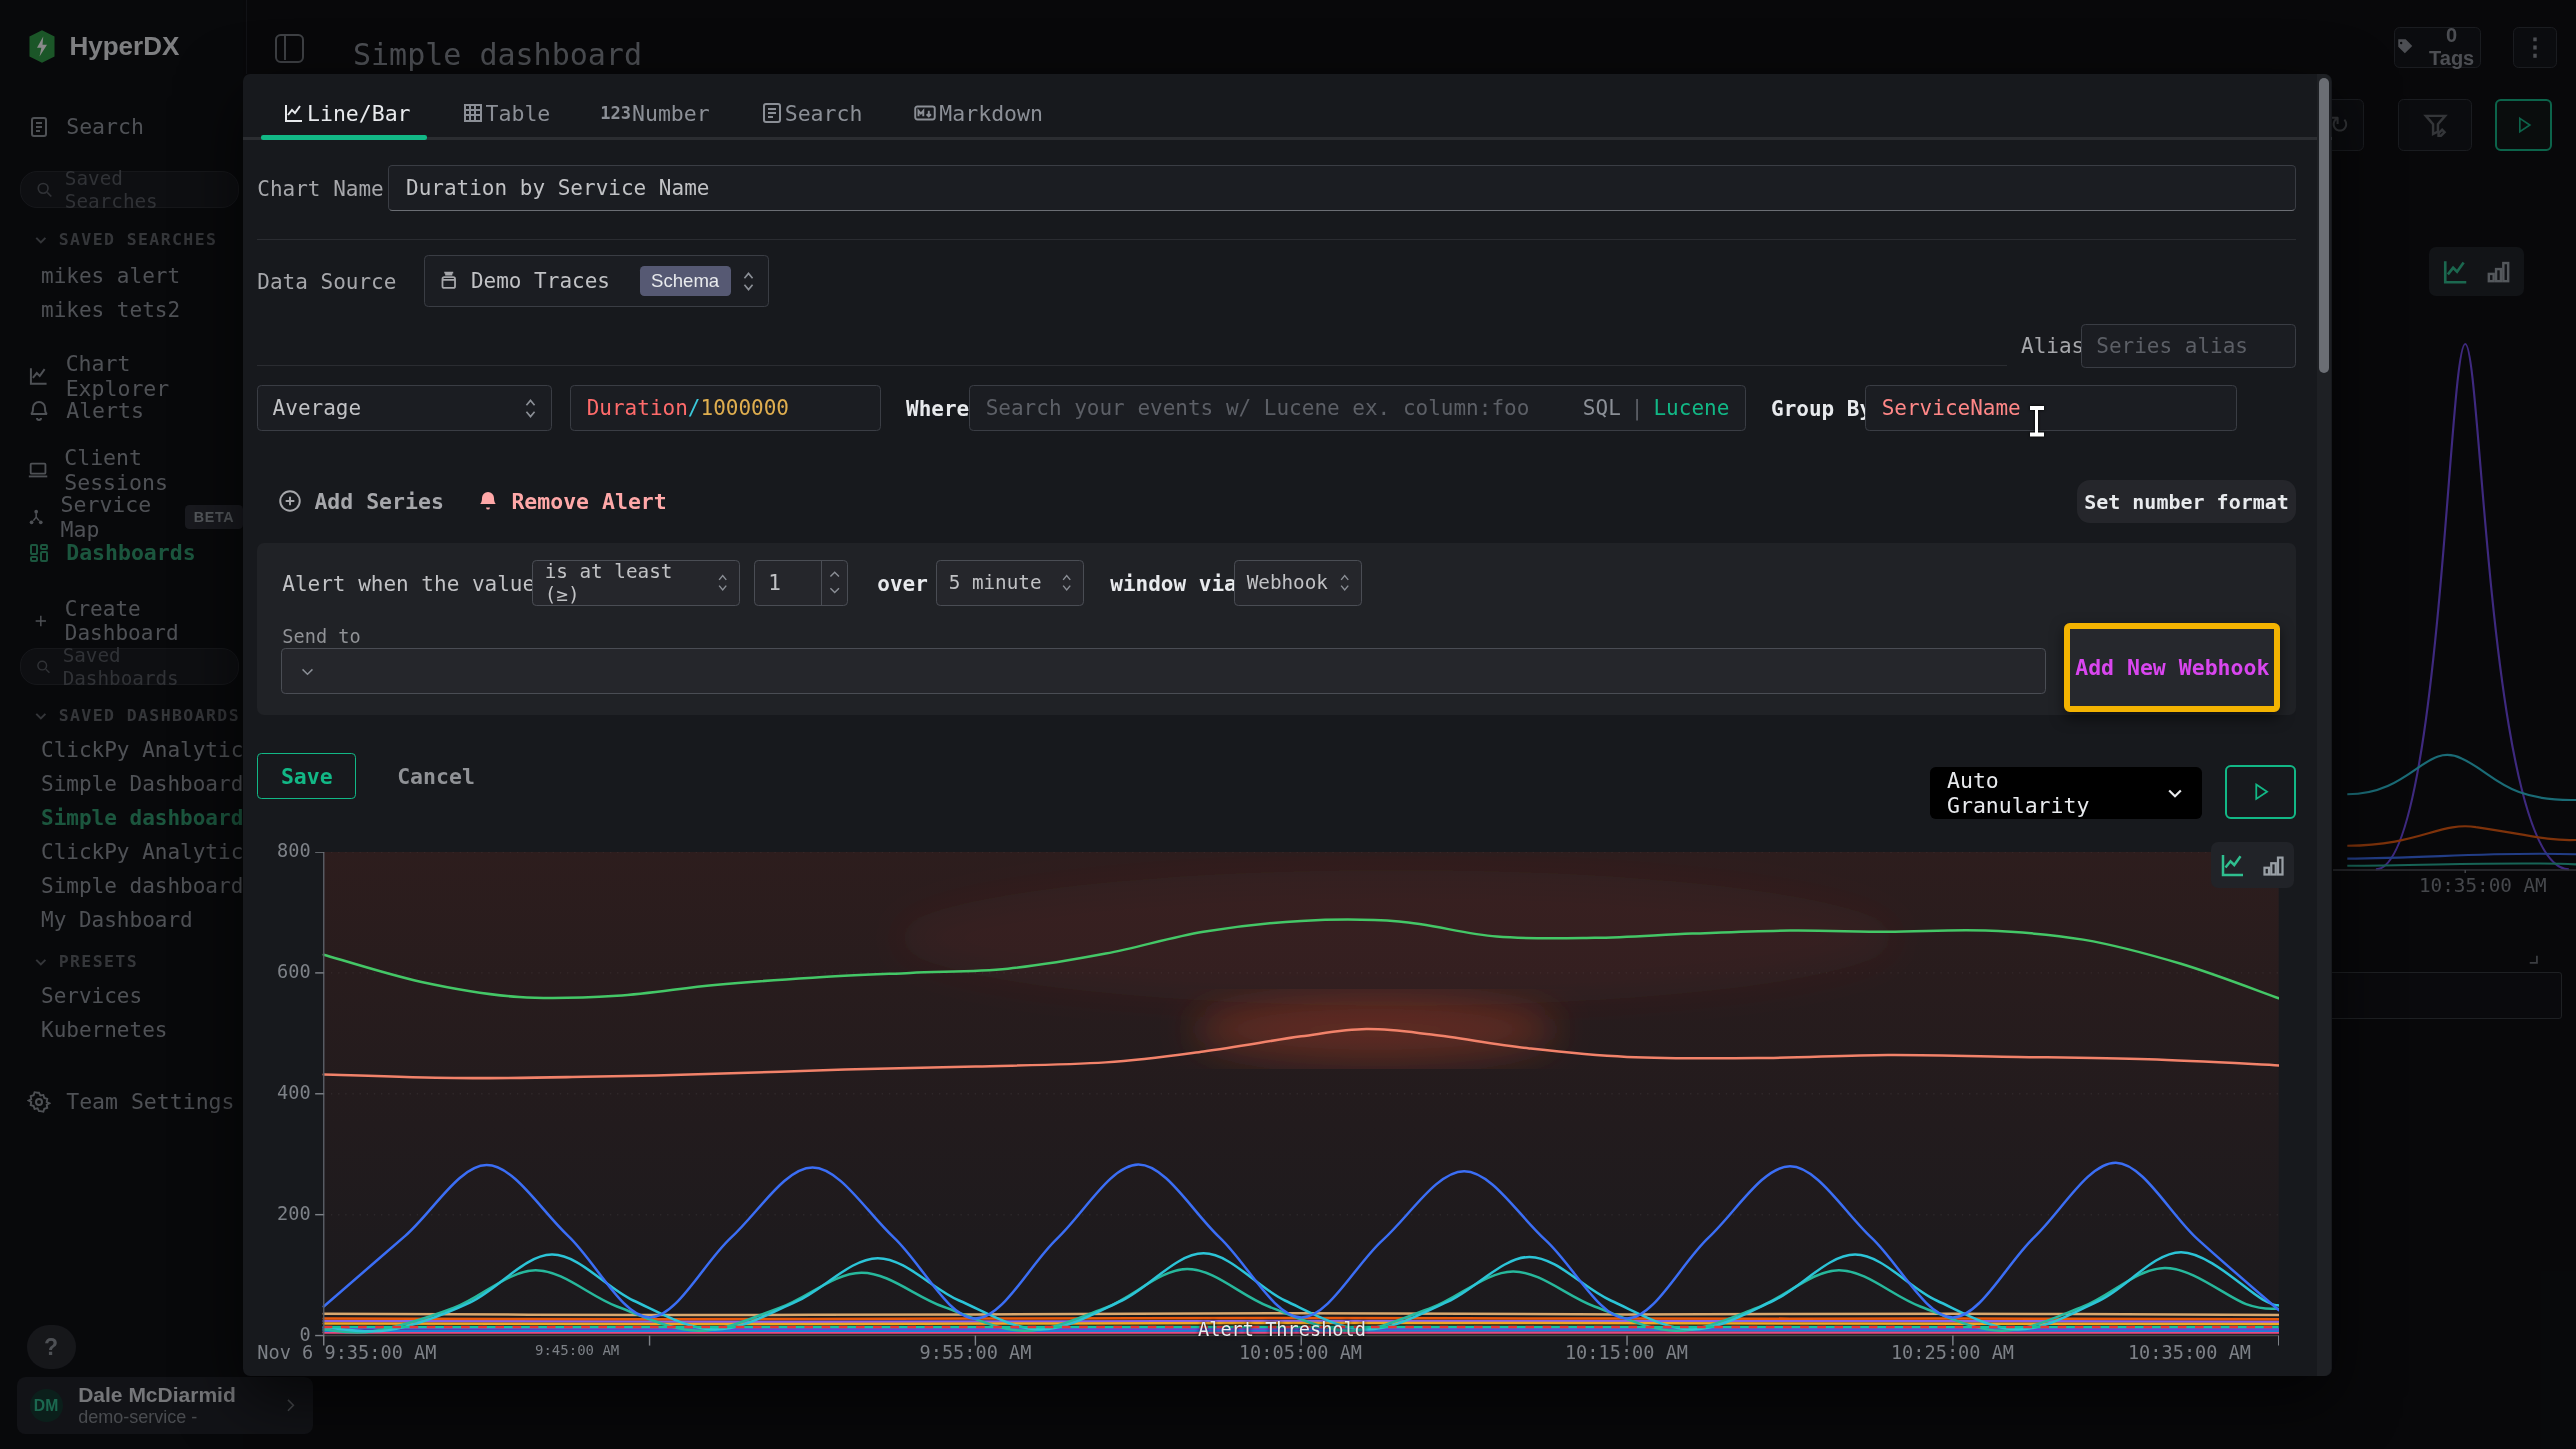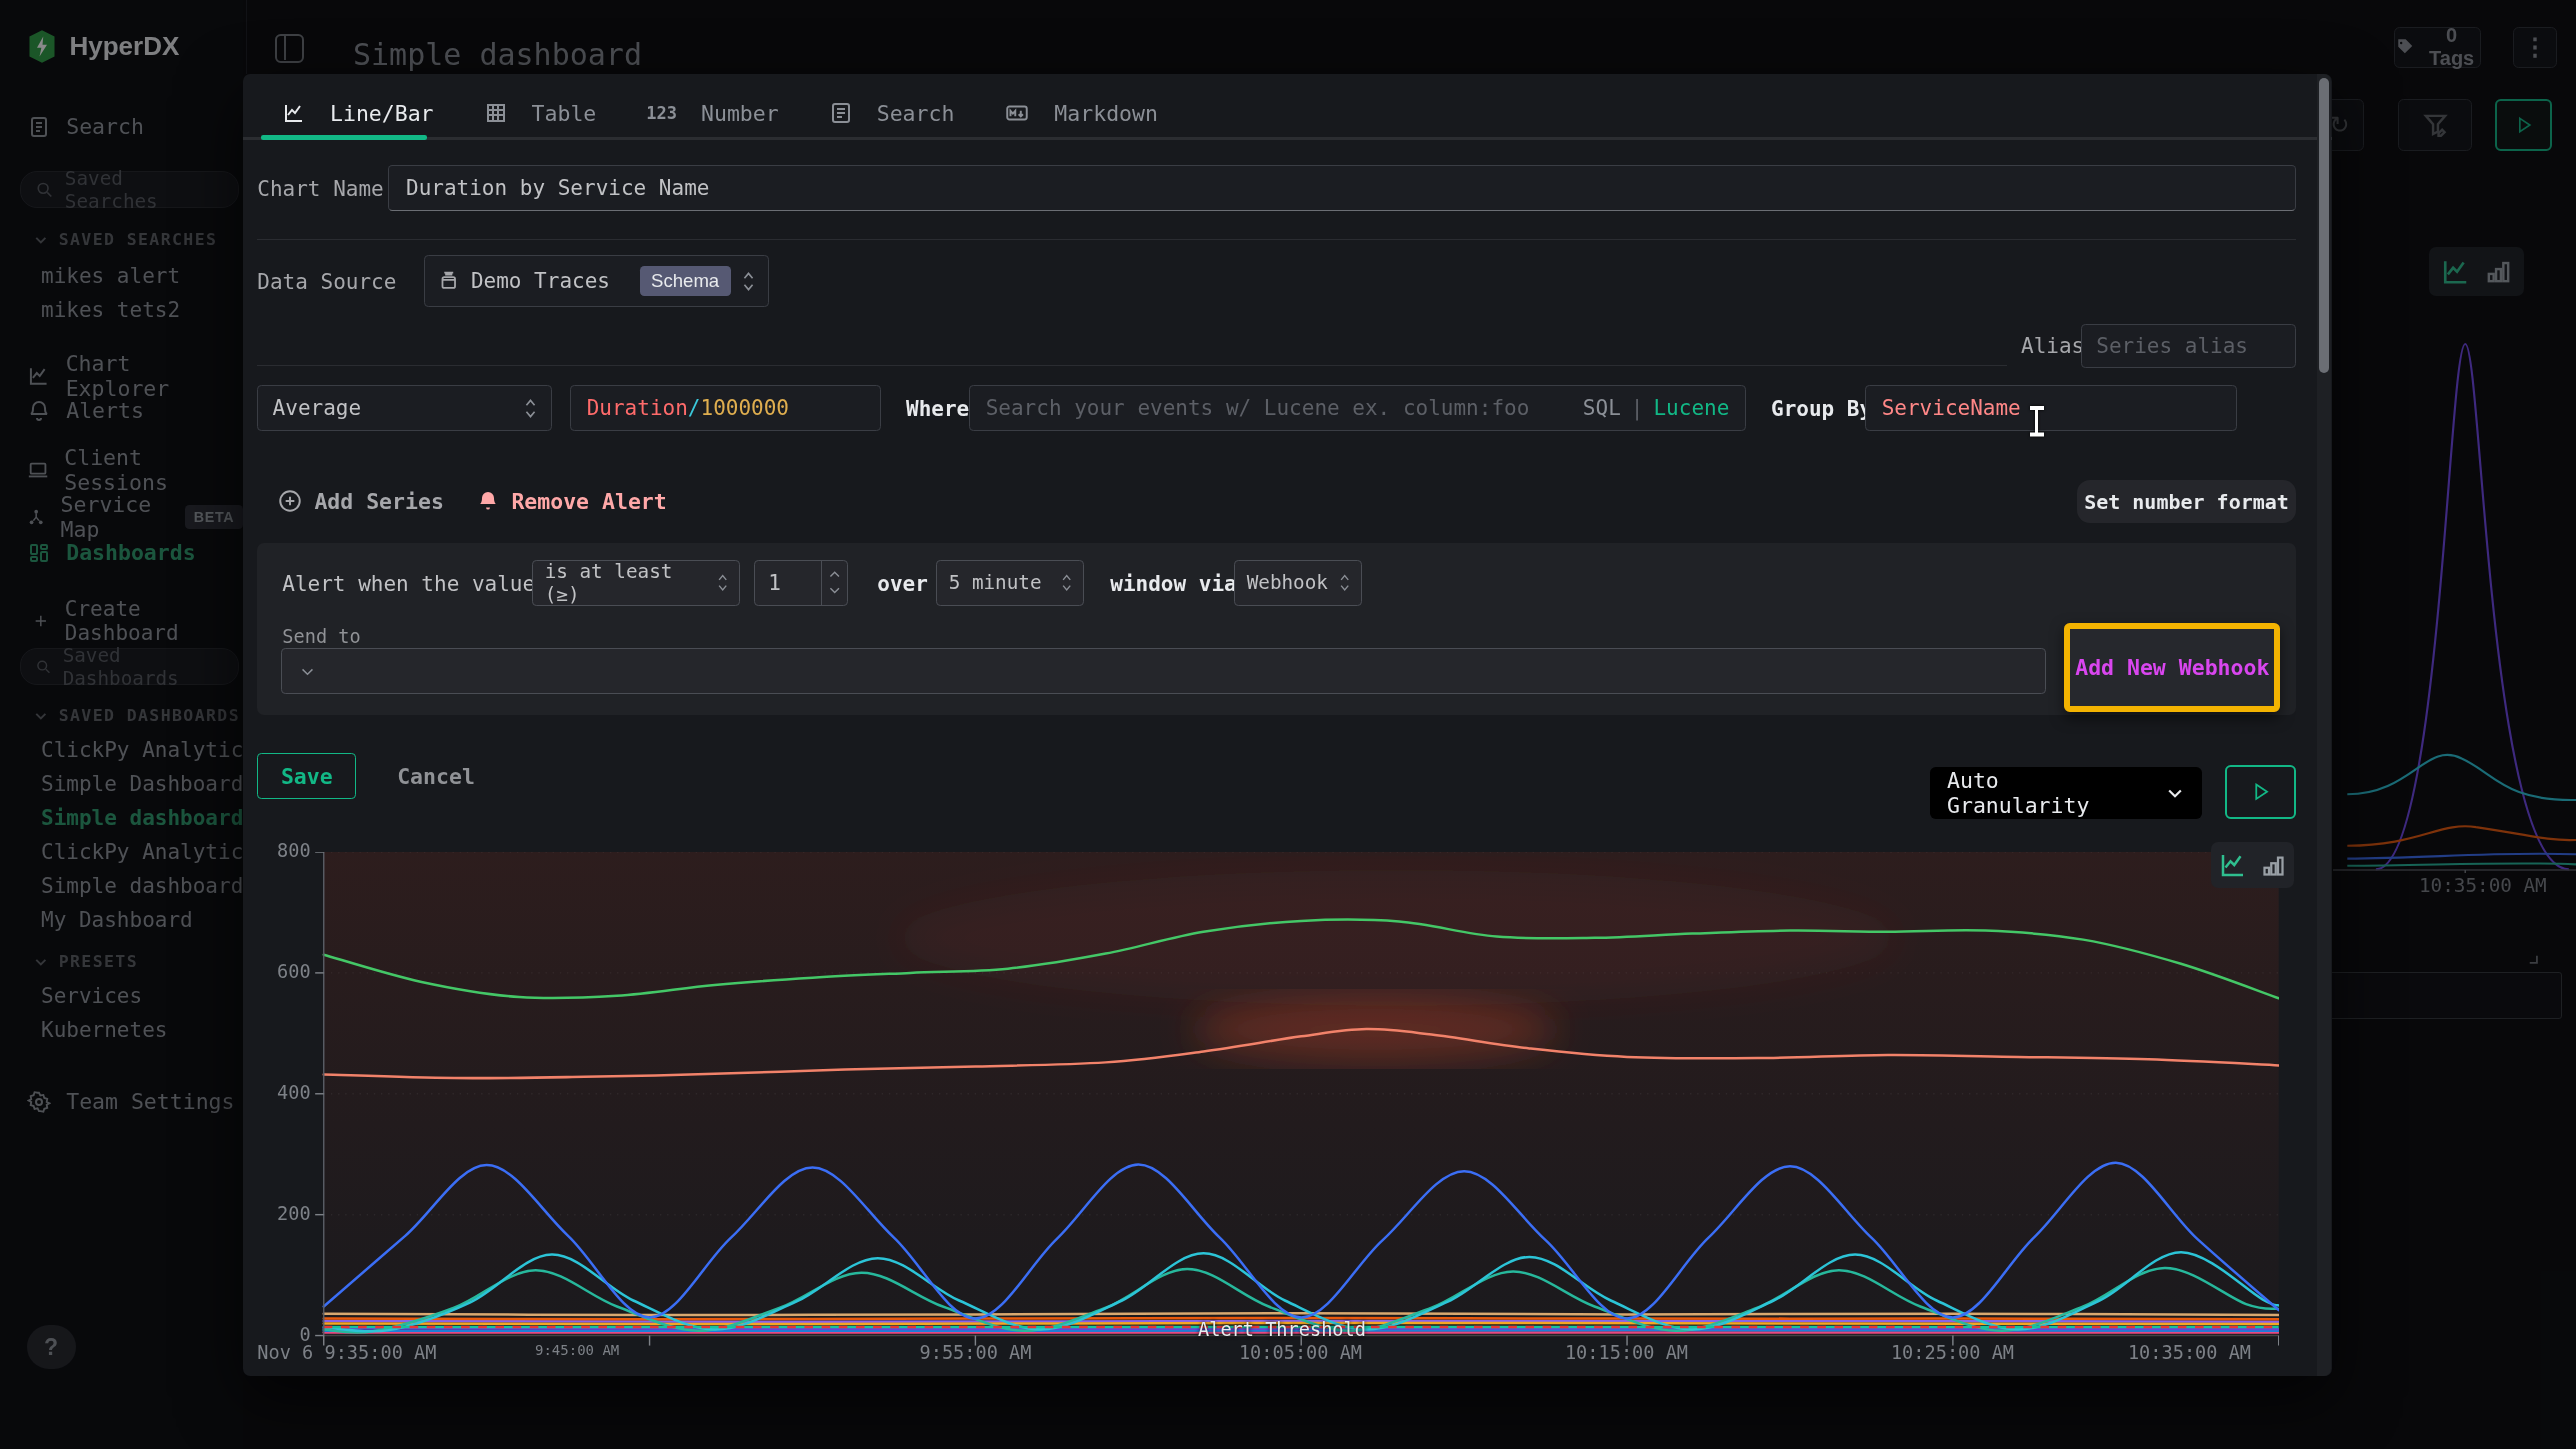--- a/index.html
+++ b/index.html
@@ -19,21 +19,21 @@
   .sideitem{color:#8f939a;font-size:21px;line-height:34px;white-space:nowrap;cursor:pointer}
   .sideitem.active{color:#2f9e6e;font-weight:bold}
   .pill{display:flex;align-items:center;gap:10px;background:#15171b;border:0.7px solid #24262b;
         border-radius:17px;color:#56595f;font-size:19.3px;padding:0 14.3px;height:37px}
   
   .tbbtn{display:flex;align-items:center;justify-content:center;gap:8.6px;background:#101215;
          border:1.4px solid #2d3036;border-radius:5.7px;color:#8b8f96}
   
   #modal{position:absolute;left:243px;top:74px;width:2089px;height:1302px;background:#17191d;
          border-radius:7.2px;box-shadow:0 21.5px 64px rgba(0,0,0,.65);z-index:10}
-  .tab{display:flex;align-items:center;gap:24px;font-size:21.5px;color:#8b8f96;cursor:pointer;height:42px}
+  .tab{display:flex;align-items:center;gap:1px;font-size:21.5px;color:#8b8f96;cursor:pointer;height:42px}
   .tab.active{color:#e8eaed}
   .inp{position:absolute;background:#1b1d22;border:1.4px solid #3a3d44;border-radius:4.3px;
        display:flex;align-items:center;font-size:21px;color:#c1c2c5}
   .ph{color:#5c5f66}
   .chev2{flex:0 0 auto}
   .divider{position:absolute;height:1.4px;background:#2a2c31}
   .blabel{font-size:21px;font-weight:bold;color:#e8eaed}
   .panel-inp{background:#25262b;border:1.4px solid #4a4d54}
   .stack{display:flex;flex-direction:column;justify-content:center}
   
@@ -207,20 +207,32 @@
           <circle cx="12" cy="12" r="3"></circle>
           <path d="M12 2l1.5 3 3.3-.6 1 3.2 3.2 1-.6 3.4 3 1.5-3 1.5.6 3.4-3.2 1-1 3.2-3.3-.6L12 22l-1.5-3-3.3.6-1-3.2-3.2-1 .6-3.4L.6 10.5l3-1.5L3 5.6l3.2-1 1-3.2 3.3.6z" transform="scale(.92) translate(1 1)"></path>
         </svg>
       <span>Team Settings</span>
     </div>
 
     <div class="abs sans" style="left:26.5px;top:1325px;width:49px;height:44px;background:#24262b;border-radius:22px;display:flex;align-items:center;justify-content:center;color:#8f939a;font-size:23px;font-weight:bold;cursor:pointer">
       <span>?</span>
     </div>
 
+    <div class="abs" style="left:16.5px;top:1377px;width:296px;height:57px;background:#1d1f24;border-radius:8.6px;display:flex;align-items:center;gap:15.7px;padding:0 13px;cursor:pointer;z-index:2">
+      <div class="sans" style="width:33px;height:33px;border-radius:50%;background:#10362c;color:#2fbf8f;font-size:15.7px;font-weight:bold;display:flex;align-items:center;justify-content:center">
+        <span>DM</span>
+      </div>
+      <div class="sans" style="flex:1">
+        <div style="color:#d7d9dd;font-size:21px;font-weight:bold">Dale McDiarmid</div>
+        <div style="color:#84888e;font-size:18px">demo-service -</div>
+      </div>
+      <svg width="18.6" height="18.6" viewBox="0 0 24 24" fill="none" stroke="#84888e" stroke-width="2">
+          <path d="M9 5l7 7-7 7"></path>
+        </svg>
+    </div>
   </aside>
 
   <div>
     <div class="abs" style="left:2429px;top:247px;width:95px;height:49px;background:#1d2125;border-radius:7.2px;display:flex;align-items:center;justify-content:center;gap:13px;cursor:pointer">
       <svg width="31.5" height="31.5" viewBox="0 0 24 24" fill="none" stroke="#2fbf8f" stroke-width="2">
           <path d="M4 4v16h16"></path>
           <path d="M6 14l4-5 3 3 5-7"></path>
         </svg>
       <svg width="29" height="29" viewBox="0 0 24 24" fill="none" stroke="#9aa0a6" stroke-width="2">
           <rect x="4" y="14" width="4" height="6"></rect>

